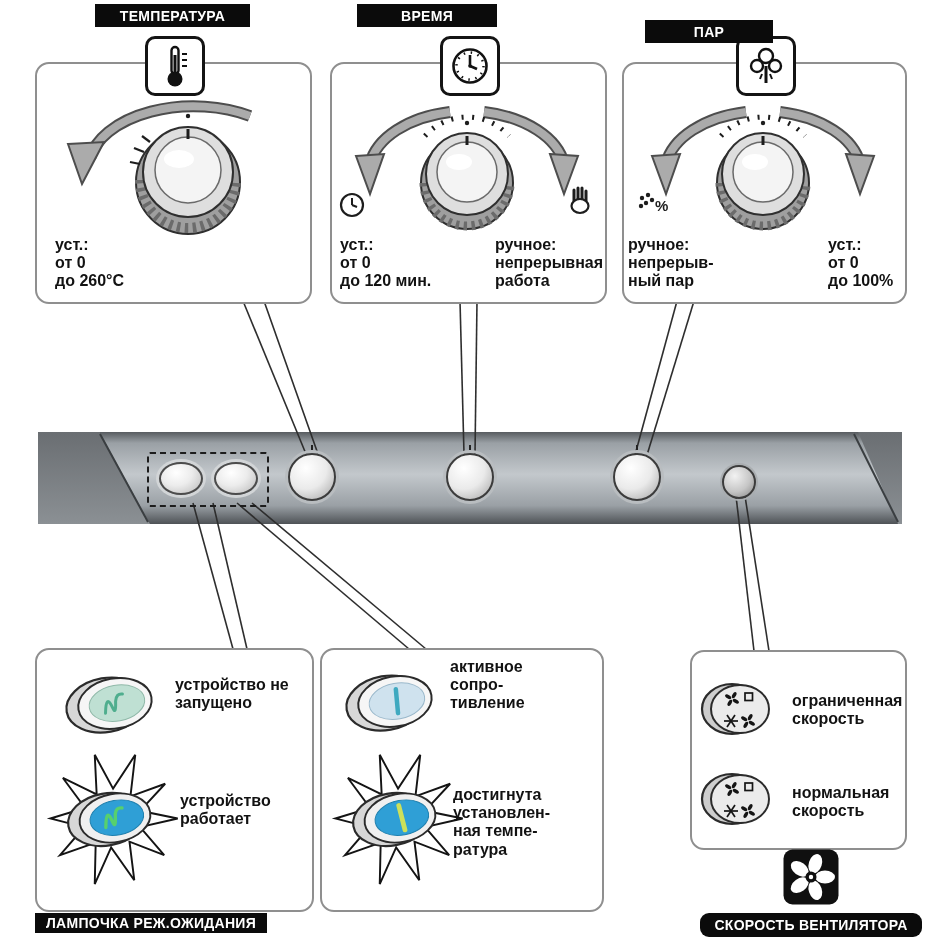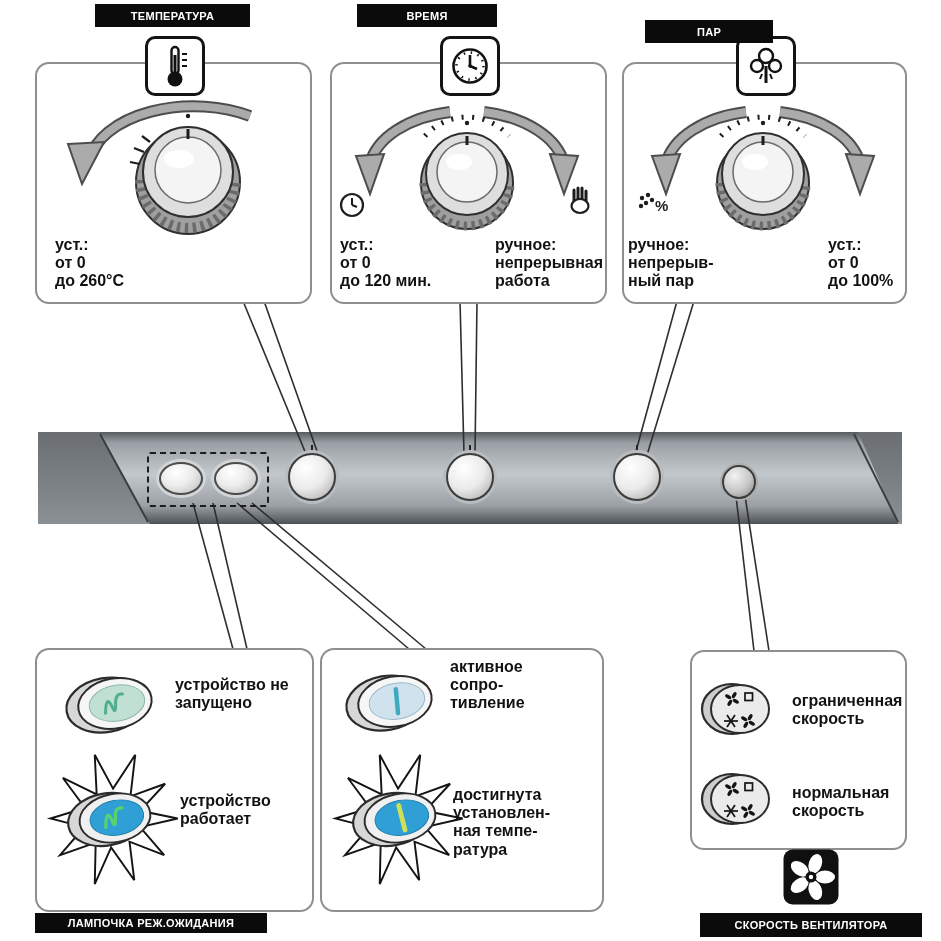--- a/index.html
+++ b/index.html
@@ -1,18 +1,18 @@
 <!DOCTYPE html>
 <html><head>
 <meta charset="utf-8">
 <style>
   html,body{margin:0;padding:0;background:#fff;}
   #canvas{position:relative;width:941px;height:941px;background:#fff;overflow:hidden;
           font-family:"Liberation Sans",sans-serif;color:#121212;}
-  .bar{position:absolute;background:#0b0b0b;color:#fff;font-weight:bold;font-size:11px;
+  .bar{position:absolute;background:#0b0b0b;color:#fff;font-weight:bold;font-size:14px;
        display:flex;align-items:center;justify-content:center;letter-spacing:.3px;z-index:4;}
   .callout{position:absolute;border:2px solid #8f8f8f;border-radius:14px;background:#fff;z-index:2;}
   .icon-sq{position:absolute;width:54px;height:54px;border:3px solid #141414;border-radius:10px;
            background:#fff;z-index:3;display:flex;align-items:center;justify-content:center;}
   .lbl{position:absolute;font-size:16px;font-weight:bold;line-height:1.14;white-space:pre-line;z-index:3;}
   .knobsvg,.lampsvg,.btnsvg{position:absolute;z-index:3;}
   #connect{position:absolute;left:0;top:0;width:941px;height:941px;z-index:1;pointer-events:none;}
   #panel{position:absolute;left:38px;top:432px;width:864px;height:92px;border-radius:3px;z-index:0;
          background:linear-gradient(180deg,#585c60 0%,#9aa0a5 12%,#c3c8cc 46%,#9aa0a5 80%,#4e5256 100%);}
   .panel-end{position:absolute;z-index:0;}
@@ -320,15 +320,15 @@
   <div class="lbl" style="left:453px;top:786px;">достигнута
 установлен-
 ная темпе-
 ратура</div>
   <div class="lbl" style="left:792px;top:692px;">ограниченная
 скорость</div>
   <div class="lbl" style="left:792px;top:784px;">нормальная
 скорость</div>
 
   <div class="bar" style="left:35px;top:913px;width:232px;height:20px;">ЛАМПОЧКА РЕЖ.ОЖИДАНИЯ</div>
-  <div class="bar" style="left:700px;top:913px;width:222px;height:24px;">СКОРОСТЬ ВЕНТИЛЯТОРА</div>
+  <div class="bar" style="left:700px;top:913px;width:222px;height:24px;border-radius:9px;">СКОРОСТЬ ВЕНТИЛЯТОРА</div>
 
 </div>
 
 </body></html>

